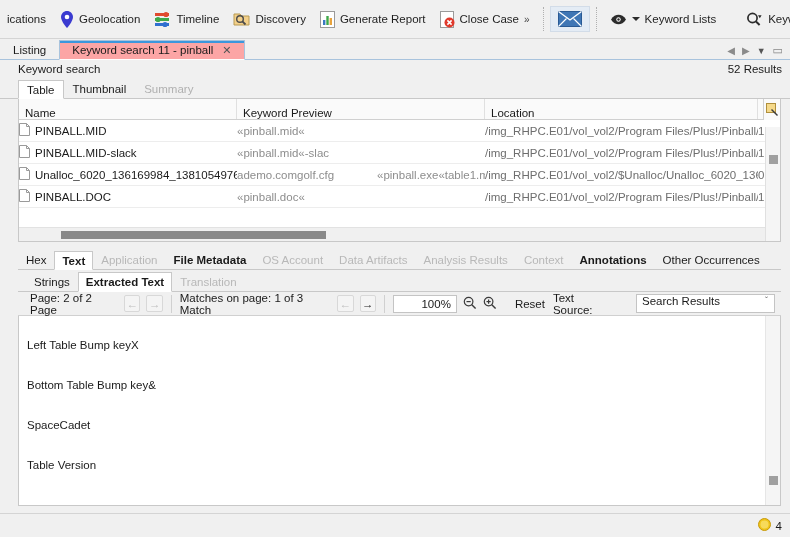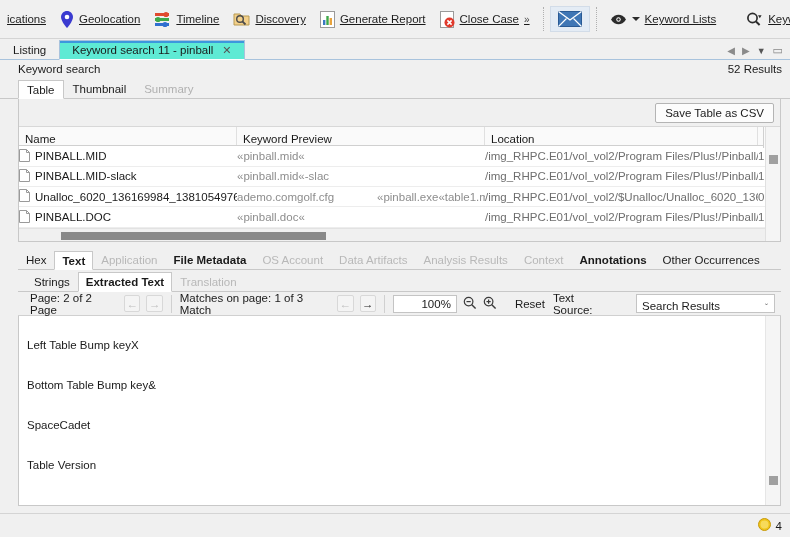--- a/index.html
+++ b/index.html
@@ -26,21 +26,20 @@
     overflow: hidden;
   }
   .tb-item {
     display: flex;
     align-items: center;
     gap: 5px;
     height: 30px;
     padding: 0 7px;
     white-space: nowrap;
     cursor: default;
-    text-decoration: underline;
   }
   .tb-item .lbl { font-size: 11.5px; color: #1e1e1e; }
   .tb-sep {
     width: 1px; height: 24px;
     border-left: 1px dotted #b0b0b0;
     margin: 0 6px;
   }
   .tb-plain-sep {
     width: 1px; height: 22px;
     background: #cfcfcf;
@@ -63,21 +62,21 @@
     padding: 0 12px;
     font-size: 11.5px;
     background: #f0f0f0;
     color: #1a1a1a;
     border: 1px solid transparent;
     border-bottom: none;
     position: relative;
     cursor: default;
   }
   .tab.active {
-    background: #5eead4;
+    background: #fca5a5;
     border: 1px solid #a8c3dd;
     border-bottom: 1px solid #ffffff;
     margin-bottom: -1px;
     z-index: 2;
   }
   .tab.active::before {
     content: "";
     position: absolute; left: 0; right: 0; top: 0;
     height: 2px; background: #3c97dd;
   }
@@ -274,21 +273,21 @@
   .zoombox {
     width: 64px; height: 18px;
     background: #fff; border: 1px solid #c4c4c4;
     display: flex; align-items: center; justify-content: flex-end;
     padding-right: 5px; font-size: 11.5px;
   }
   .nav-right { margin-left: auto; display: flex; align-items: center; gap: 22px; padding-right: 2px; }
   .selectbox {
     width: 145px; height: 19px;
     background: #fff; border: 1px solid #c4c4c4;
-    display: flex; align-items: flex-end;
+    display: flex; align-items: flex-start;
     padding: 0 5px; font-size: 11.5px;
     position: relative;
   }
   .selectbox .chev { position: absolute; right: 6px; color: #666; font-size: 9px; }
 
   .textarea {
     background: #ffffff;
     border: 1px solid #c8c8c8;
     border-top: none;
     height: 190px;
@@ -463,25 +462,20 @@
   <div class="vtab">
     <span>Thumbnail</span>
   </div>
   <div class="vtab disabled">
     <span>Summary</span>
   </div>
 </div>
 
 <div class="tablepanel">
 
-  <div class="csvbar">
-    <div class="csvbtn">
-      <span>Save Table as CSV</span>
-    </div>
-  </div>
 
   <div class="grid">
     <div class="grid-header">
       <div class="gh c1">
         <span>Name</span>
       </div>
       <div class="gh c2">
         <span>Keyword Preview</span>
       </div>
       <div class="gh c3">

